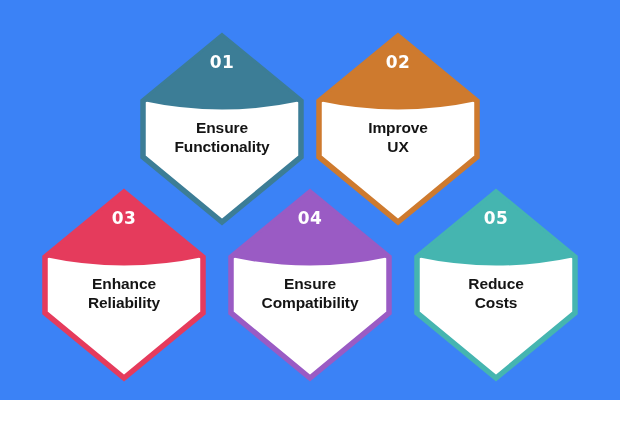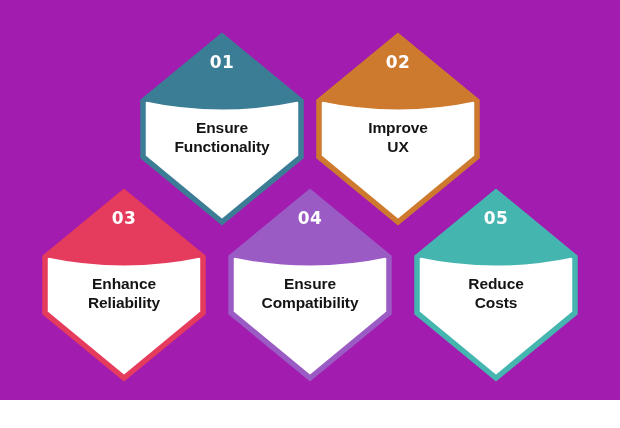--- a/index.html
+++ b/index.html
@@ -10,21 +10,21 @@
     width: 620px;
     height: 428px;
     background: #ffffff;
     font-family: "Liberation Sans", sans-serif;
     overflow: hidden;
   }
   #infographic {
     position: relative;
     width: 620px;
     height: 400px;
-    background: #a21caf;
+    background: #3b82f6;
   }
   #hex-svg {
     position: absolute;
     left: 0;
     top: 0;
     width: 620px;
     height: 428px;
     display: block;
   }
   .hex-outline {

